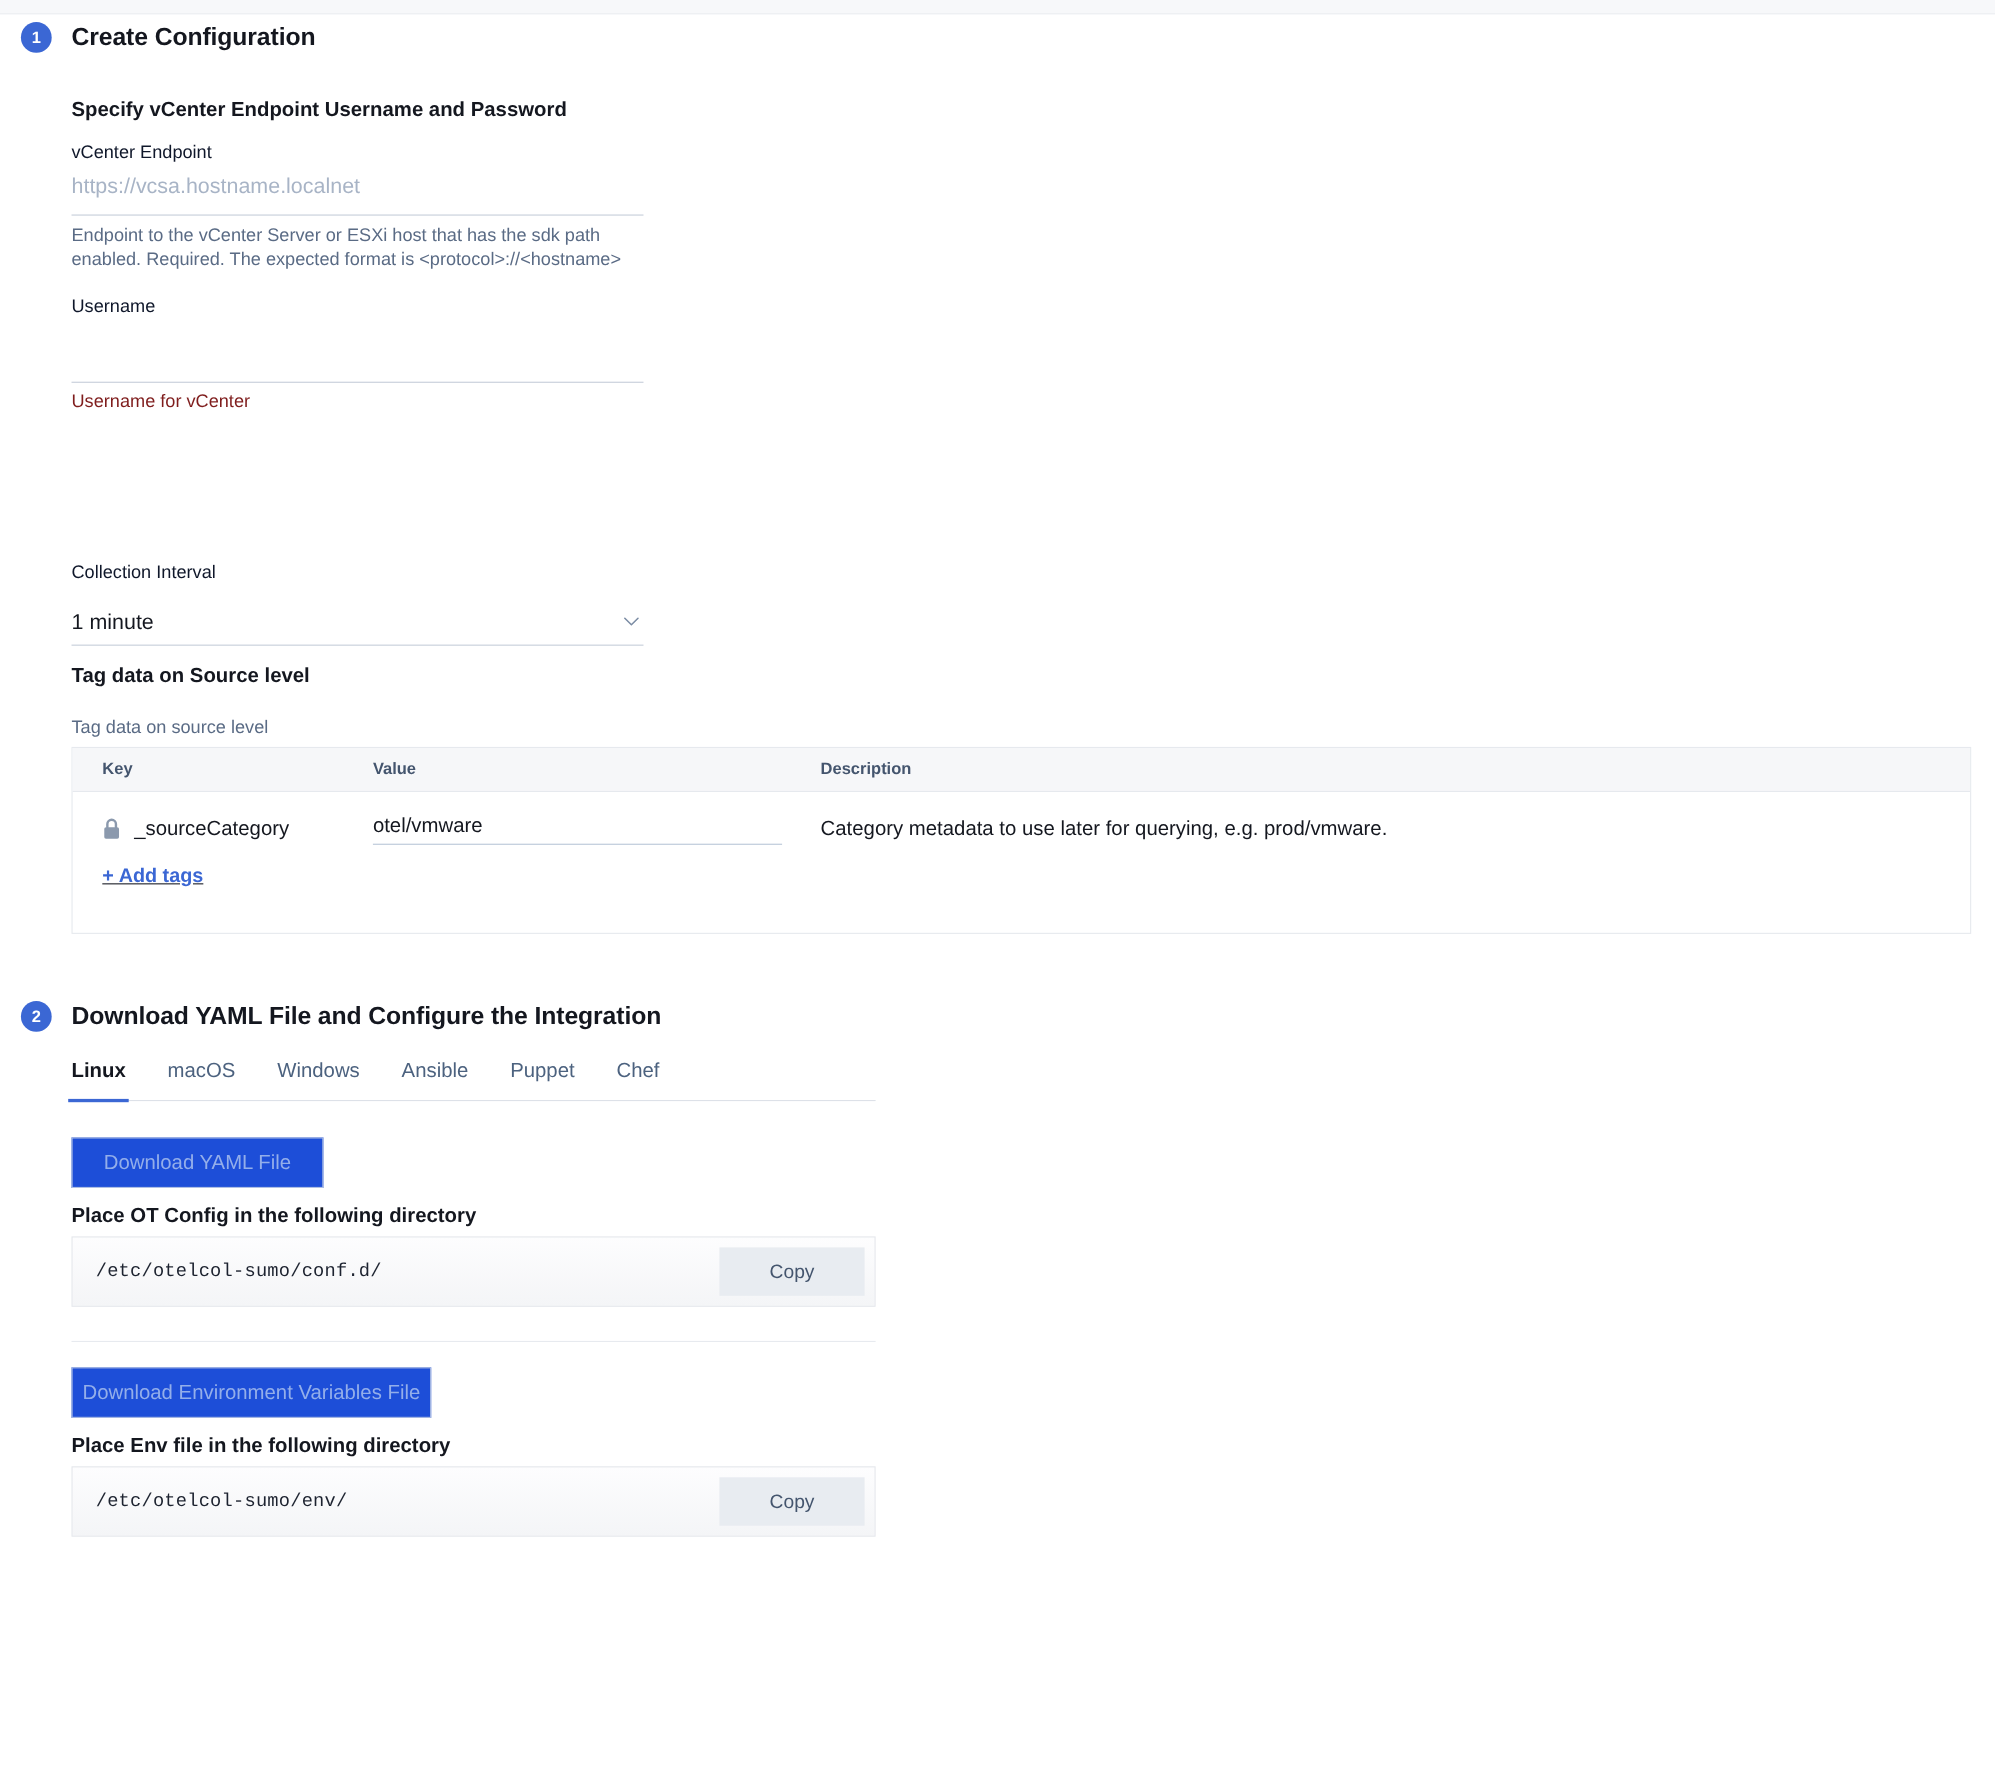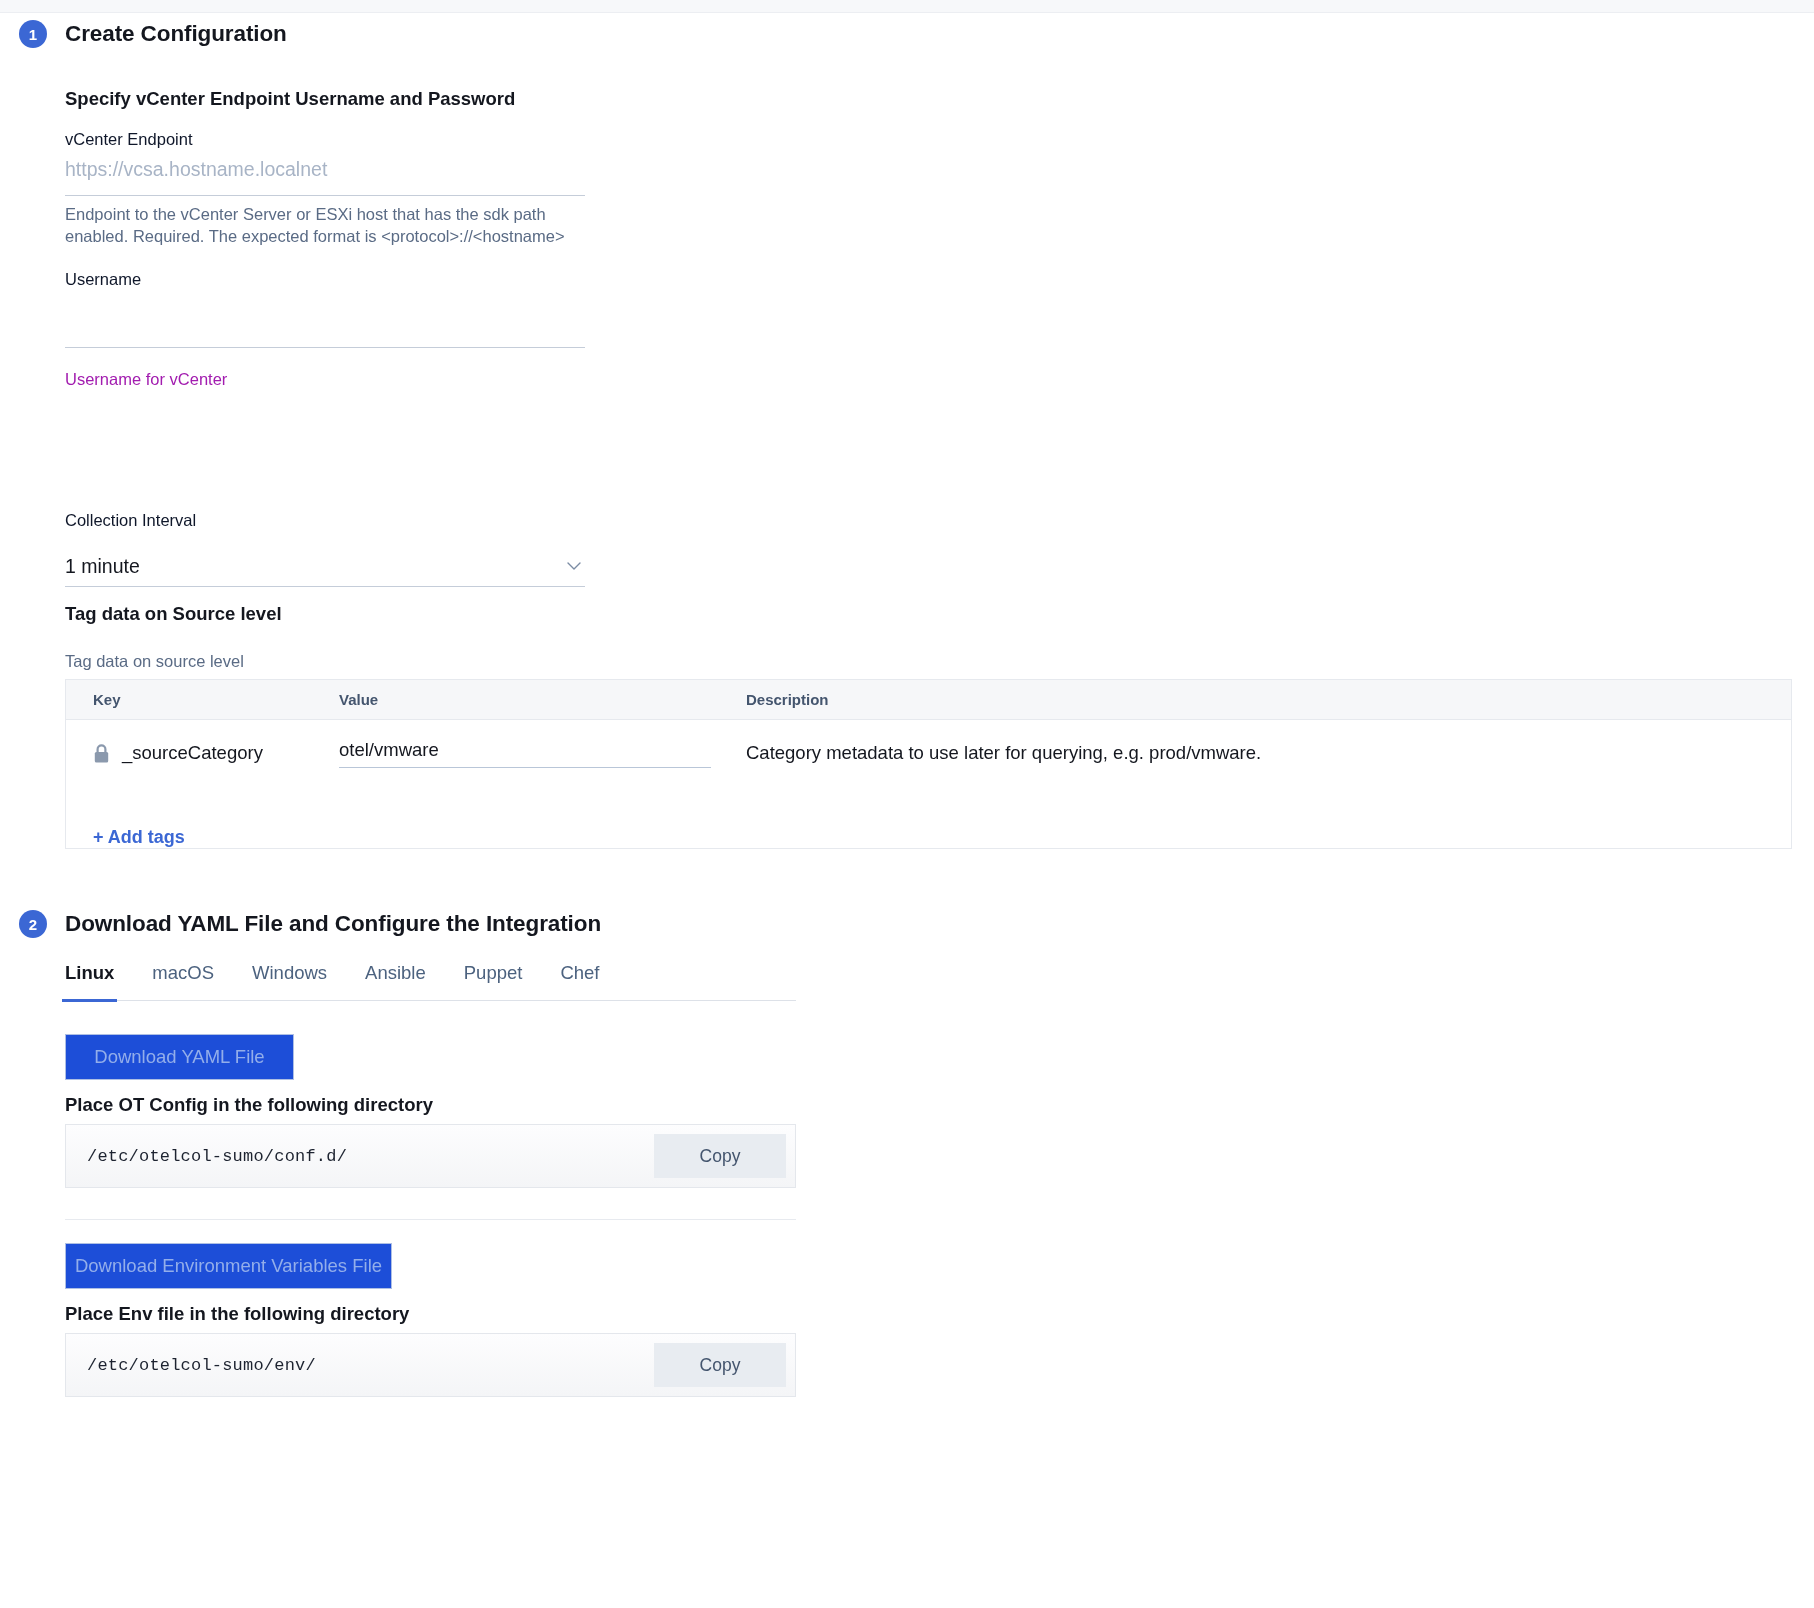--- a/index.html
+++ b/index.html
@@ -85,22 +85,22 @@
   .field-input::placeholder { color: #a8b4c6; }
   .field-help {
     font-size: 16.5px;
     color: #5a6b85;
     line-height: 1.33;
     max-width: 540px;
     margin-top: 8px;
   }
   .field-sublabel {
     font-size: 16.5px;
-    color: #a21caf;
-    margin-top: 22px;
+    color: #7f1d1d;
+    margin-top: 8px;
   }
 
   
   .select-wrap {
     position: relative;
     width: 520px;
     border-bottom: 1px solid #c5cdd9;
     height: 44px;
   }
   .select-value {
@@ -166,22 +166,23 @@
     padding: 0 0 6px 0;
   }
   .tag-desc-cell {
     flex: 1;
     font-size: 18.5px;
     color: #14171f;
   }
   .tag-footer {
     height: 62px;
     display: flex;
-    align-items: flex-end;
+    align-items: flex-start;
     padding-left: 27px;
+    text-decoration: underline;
   }
   .add-tags {
     font-size: 18px;
     font-weight: 700;
     color: #3b67d4;
     cursor: pointer;
     user-select: none;
   }
 
   

